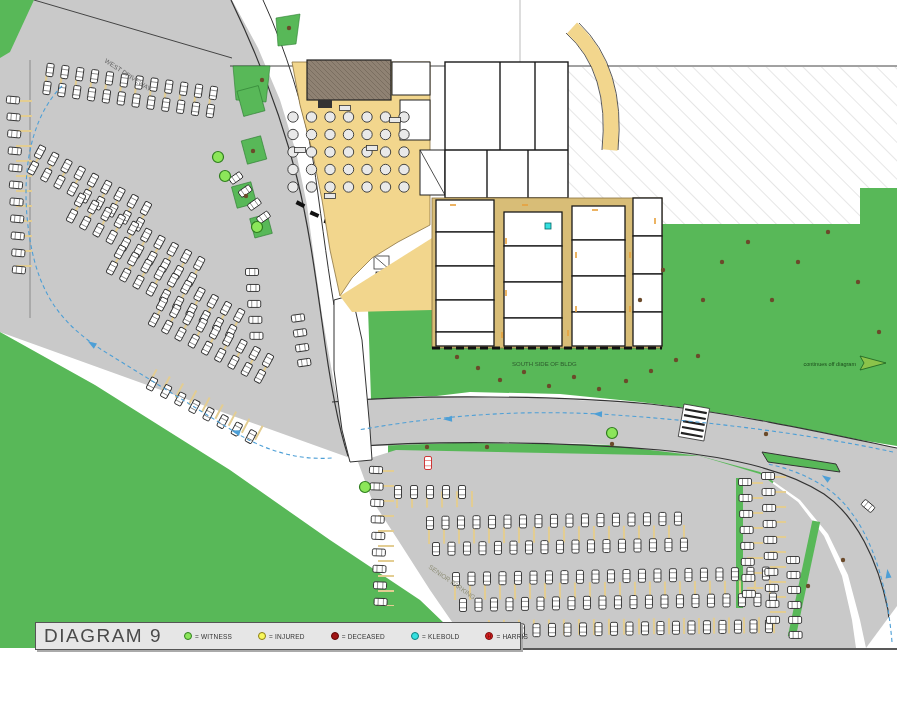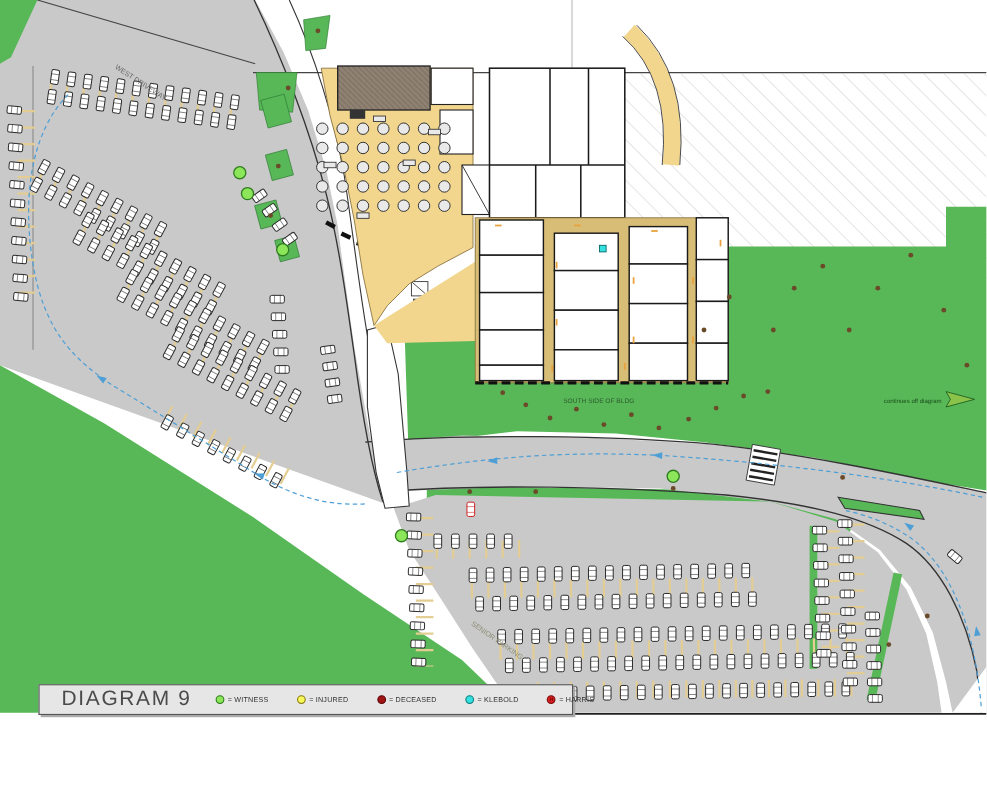--- a/index.html
+++ b/index.html
@@ -6,21 +6,21 @@
     --grass:#58b858; --lot:#c9c9c9; --tan:#f2d68d; --tan2:#d8bd77;
     --stall:#e3cd92; --route:#4d9fd6; --wall:#222222; --hatchln:#dcdcdc;
     --legendbg:#e6e6e6;
   }
   html,body{margin:0;padding:0;background:#fff;}
   .stage{position:relative;width:897px;height:718px;background:#fff;overflow:hidden;
          font-family:"Liberation Sans", sans-serif;}
   svg text{font-family:"Liberation Sans", sans-serif;}
   .legend-bar{position:absolute;left:35px;top:622px;width:486px;height:28px;
     background:var(--legendbg);border:1px solid #555;box-shadow:2px 2px 0 #aaa;
-    display:flex;align-items:center;box-sizing:border-box;padding:0 20px;}
+    display:flex;align-items:center;box-sizing:border-box;padding:0 8px;}
   .legend-title{font-size:19px;color:#4a4a4a;letter-spacing:1.5px;font-weight:400;
     white-space:nowrap;margin-right:22px;}
   .legend-items{display:flex;align-items:center;gap:26px;flex:1;}
   .leg-item{display:flex;align-items:center;gap:3px;}
   .leg-dot{width:8px;height:8px;border-radius:50%;box-sizing:border-box;
     display:flex;align-items:center;justify-content:center;
     font-size:5px;font-weight:bold;line-height:1;}
   .leg-lab{font-size:6.5px;color:#333;white-space:nowrap;letter-spacing:.2px;}
 </style>
 </head>

